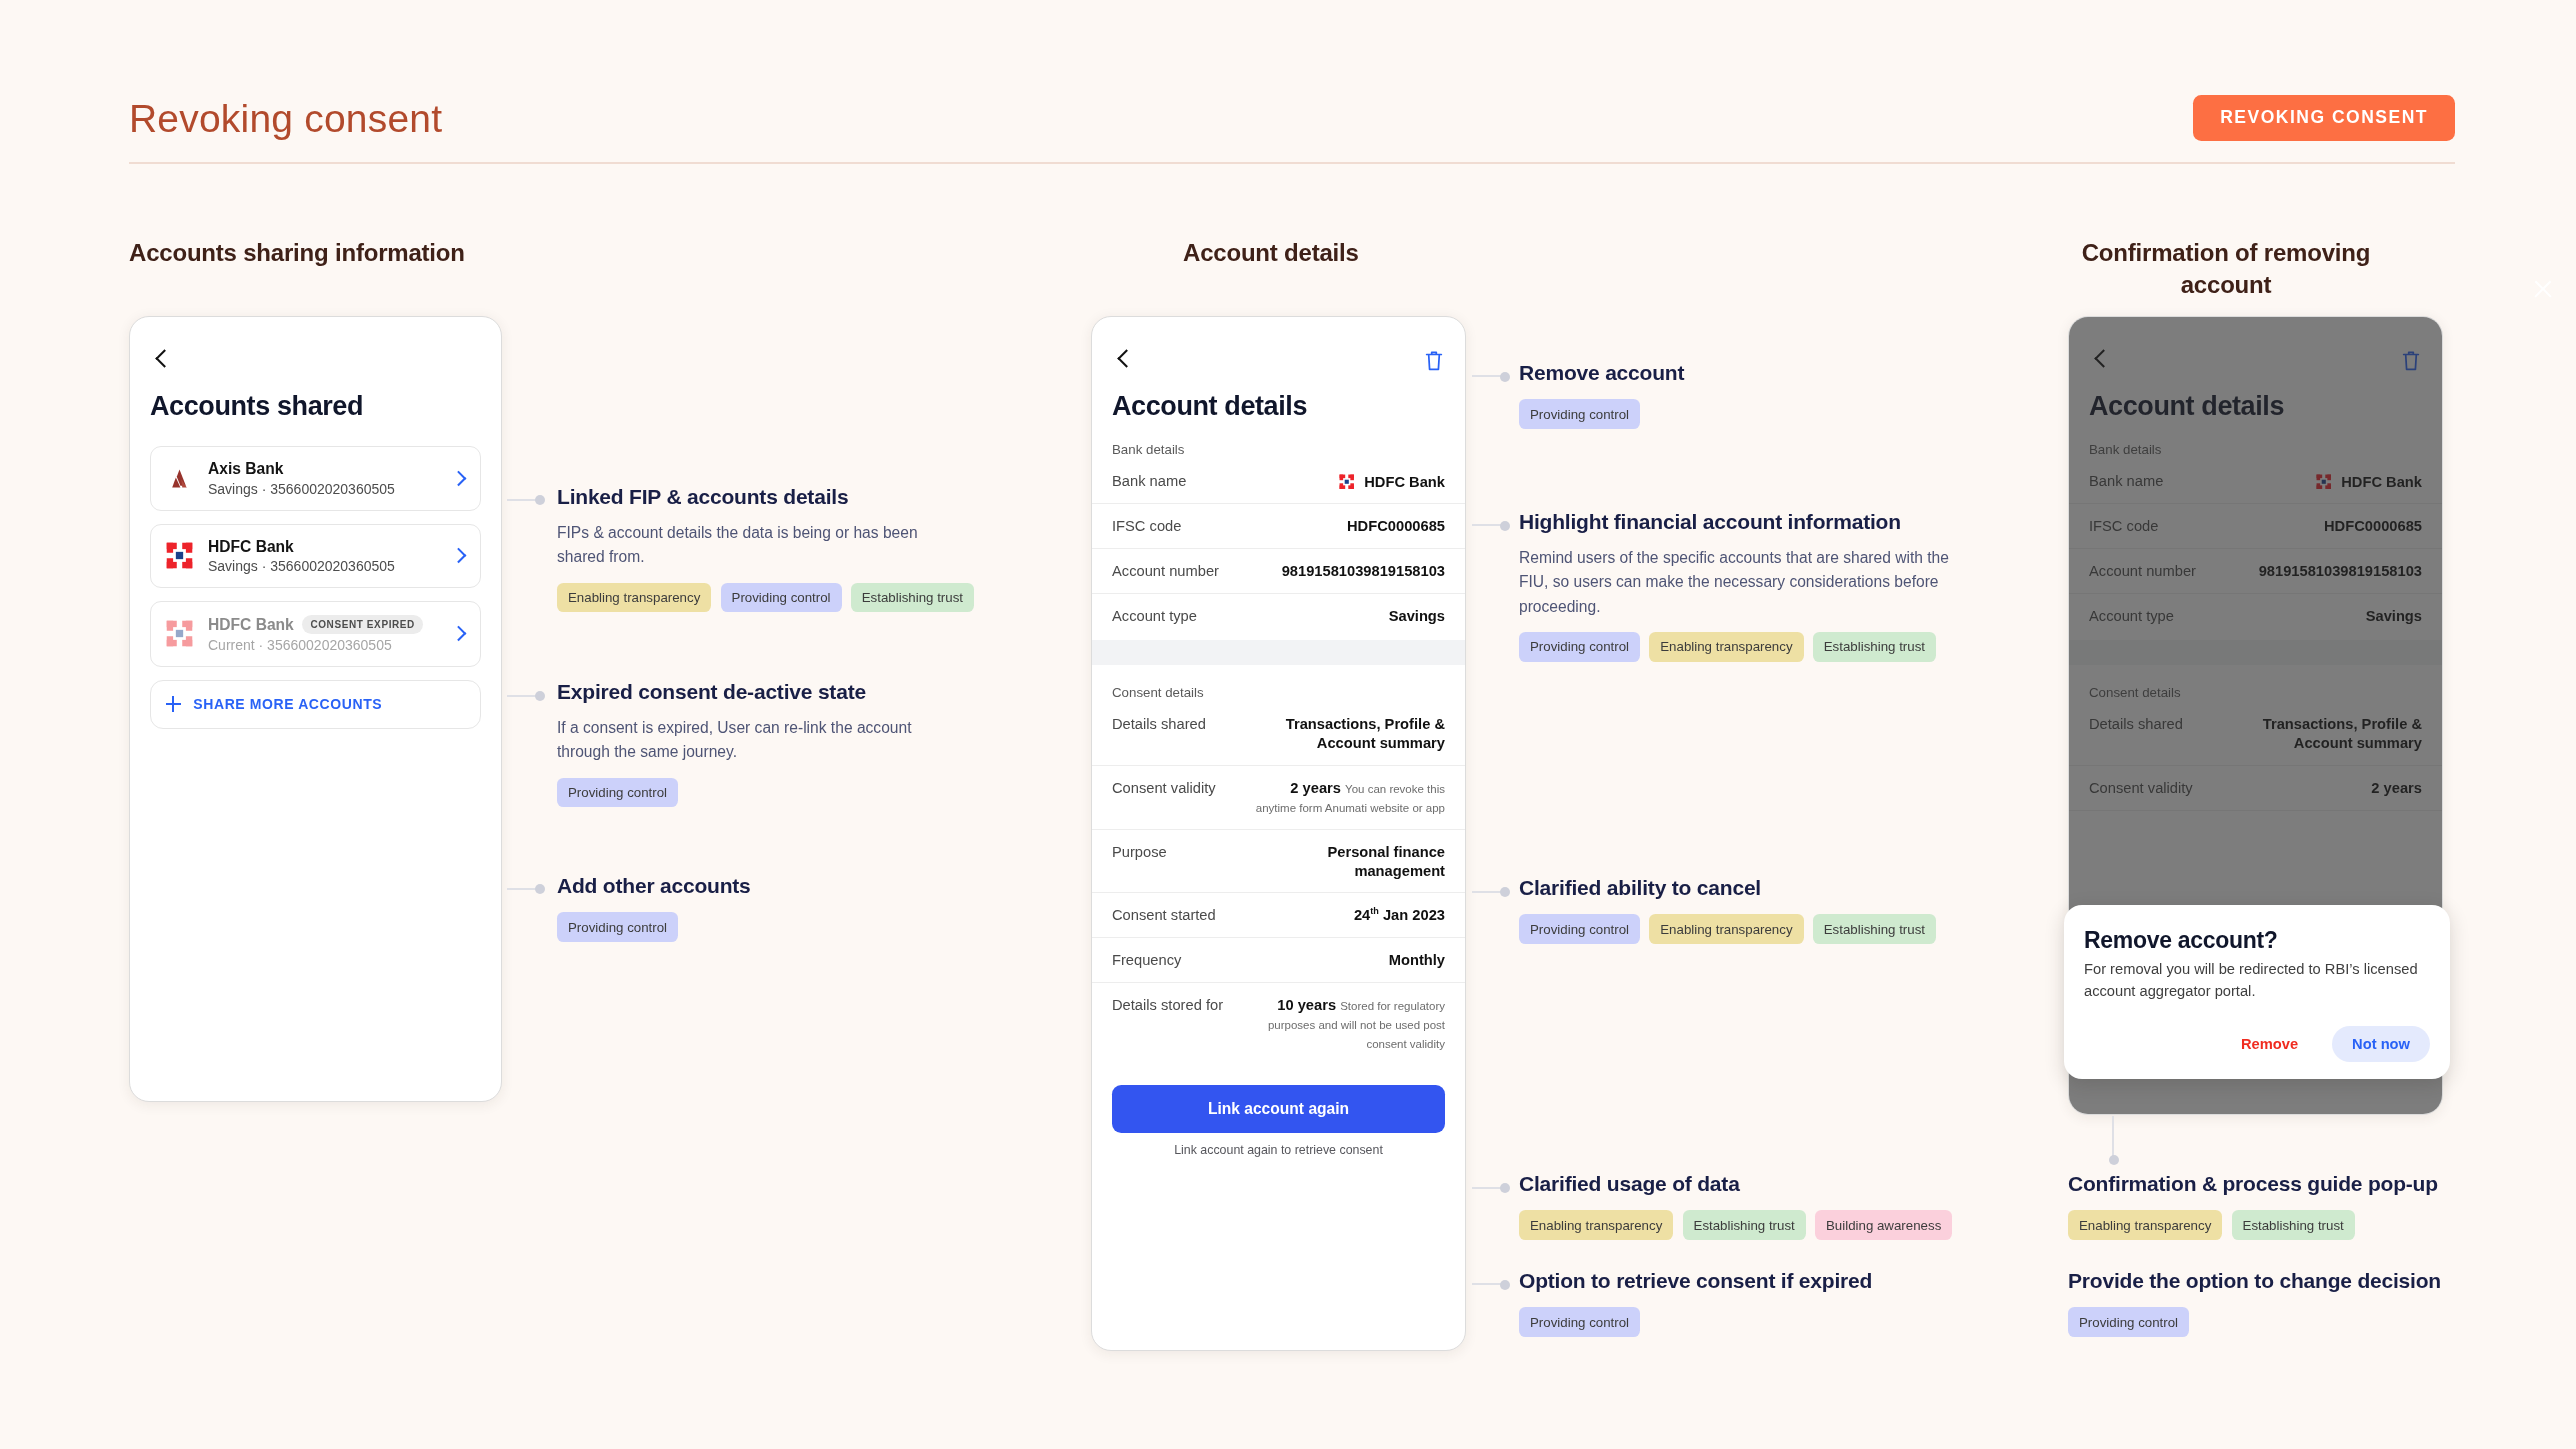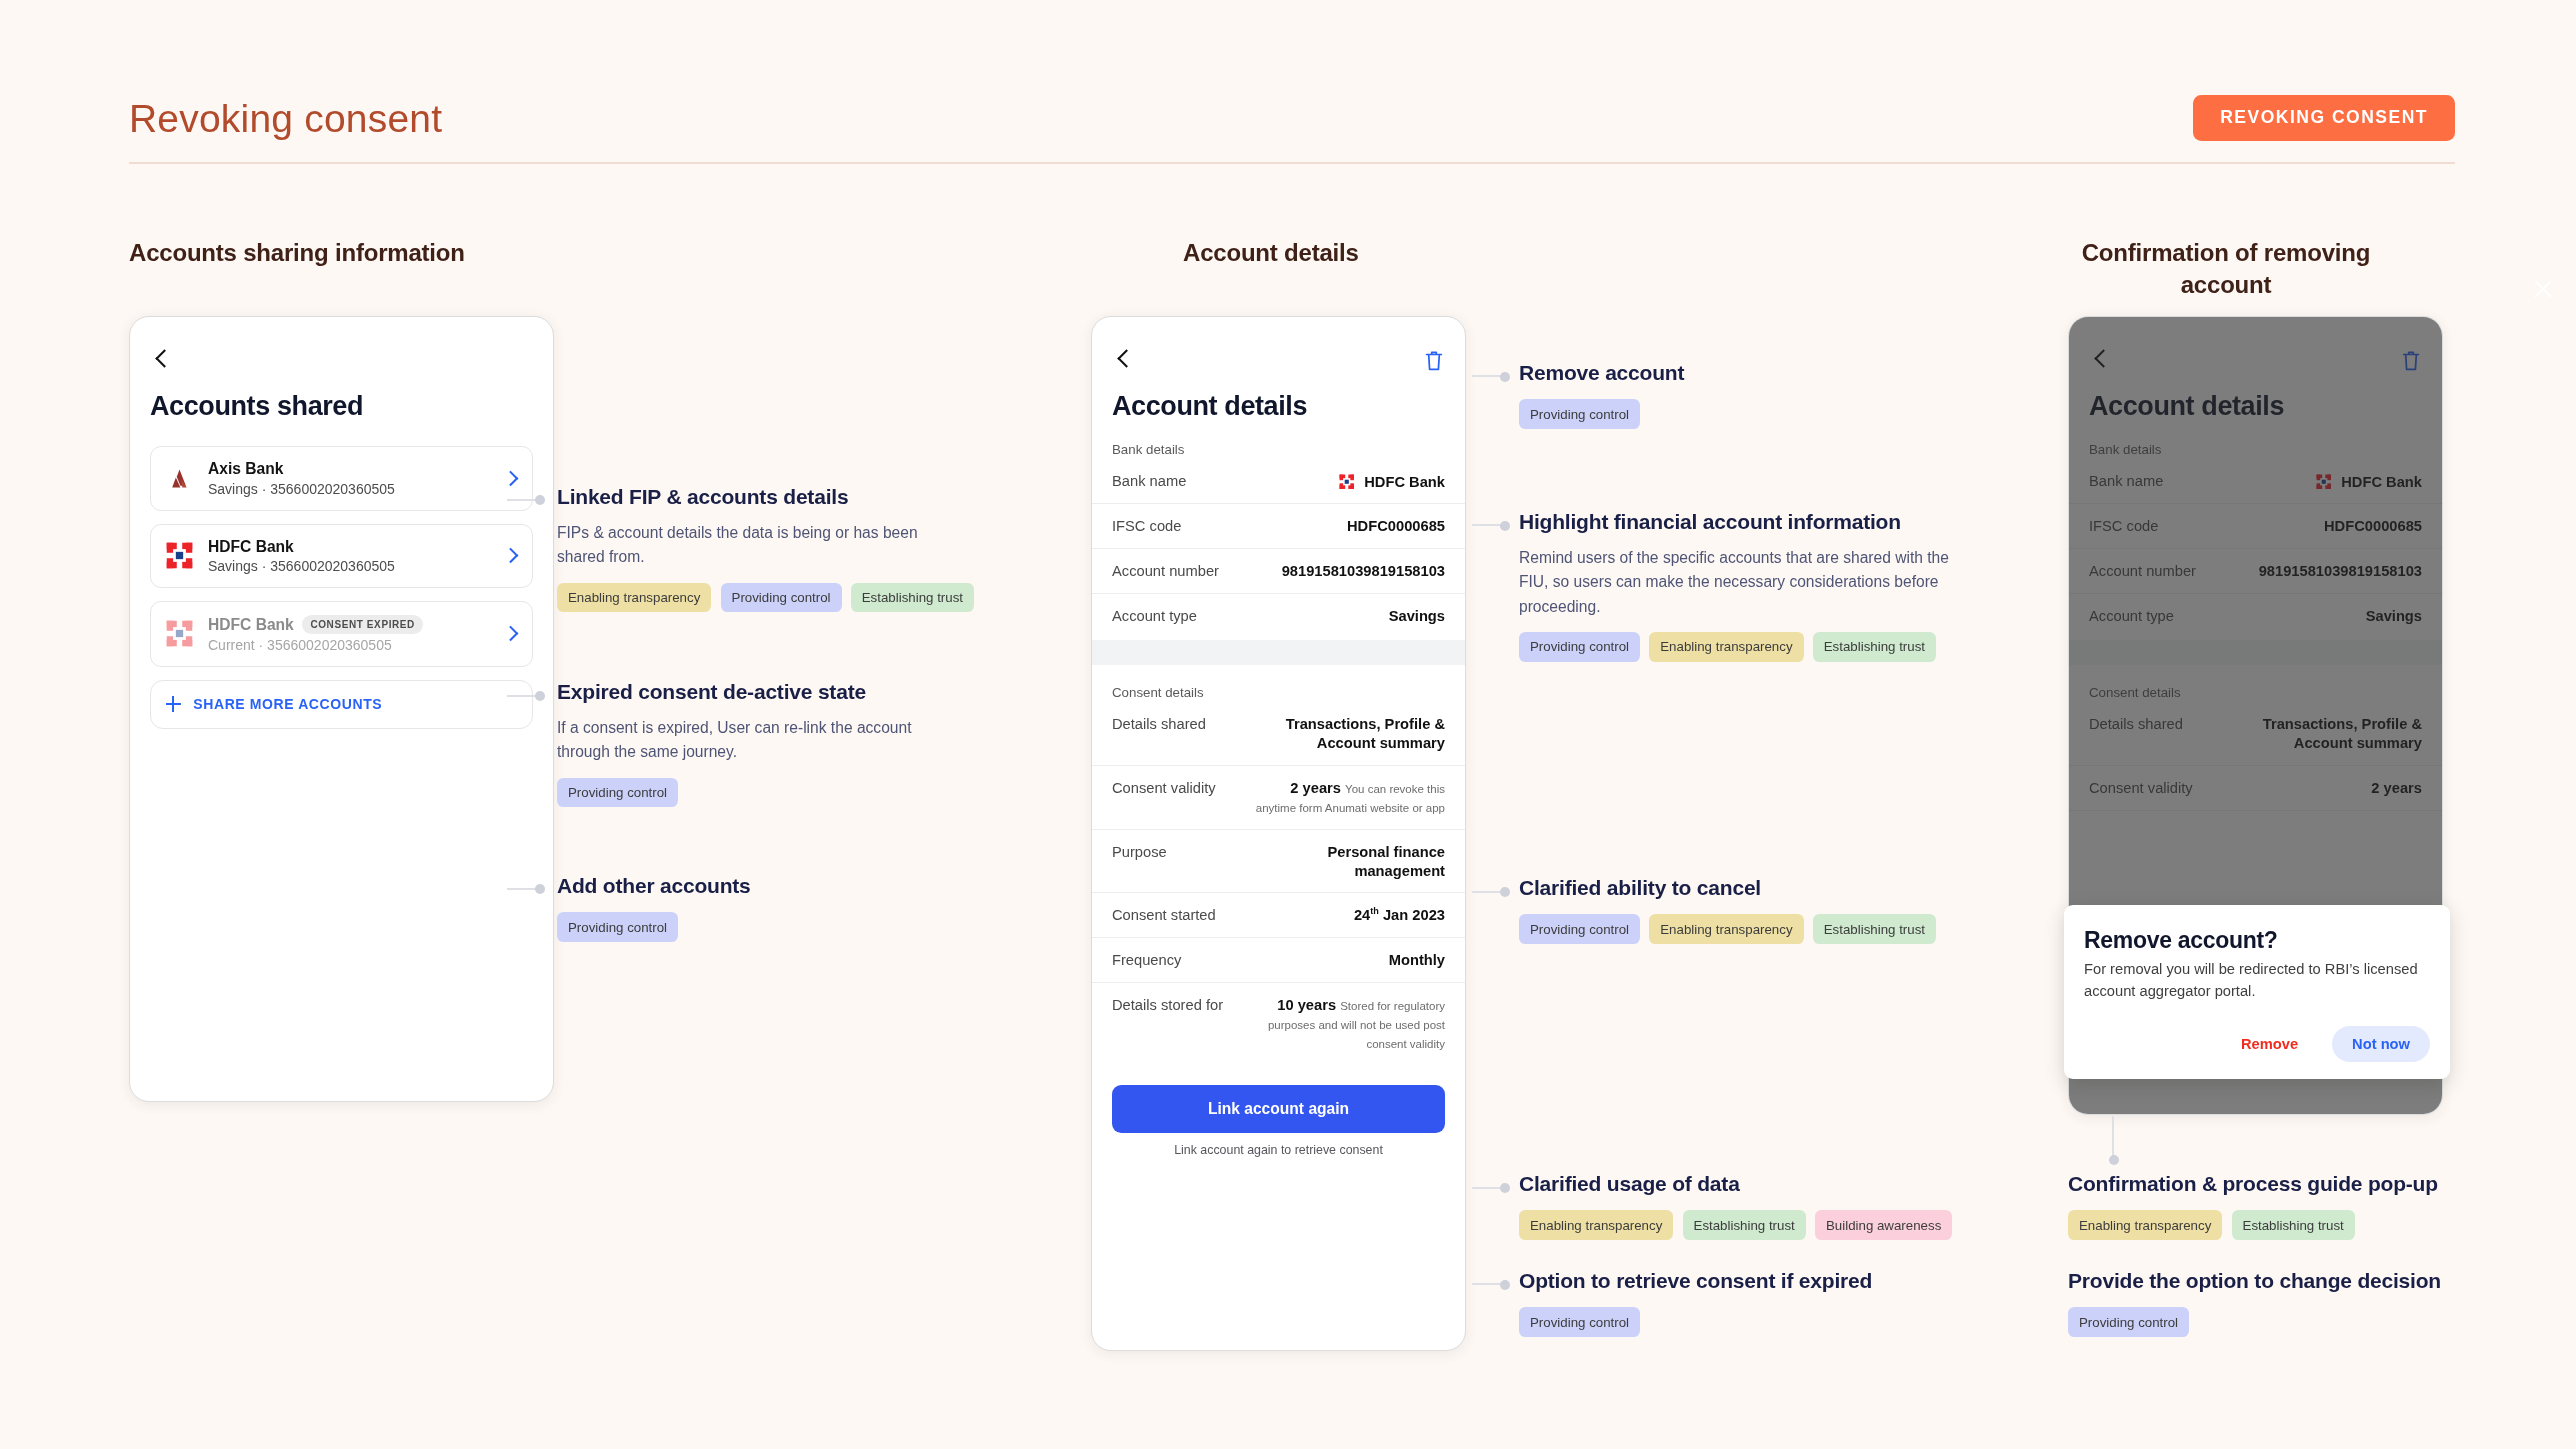--- a/index.html
+++ b/index.html
@@ -37,21 +37,21 @@
   #col-head-1 { left: 1183px; top: 237px; }
   #col-head-2 { left: 2064px; top: 237px; width: 324px; text-align: center; }
 
   
   .phone {
     position: absolute; background: #ffffff;
     border: 0.9px solid #dcdcdc; border-radius: 20px;
     box-shadow: 0 2.8px 13px rgba(60,40,30,0.075);
     overflow: hidden;
   }
-  #phone-left   { left: 129px;  top: 316px; width: 425px; height: 786px; }
+  #phone-left   { left: 129px;  top: 316px; width: 373px; height: 786px; }
   #phone-center { left: 1091px; top: 316px; width: 375px; height: 1035px; }
   #phone-right  { left: 2068px; top: 316px; width: 375px; height: 799px; }
   .ph-topbar {
     display: flex; align-items: center; justify-content: space-between;
     height: 59px; padding: 0 20px; margin-top: 13px;
   }
   .back-chev {
     width: 24px; height: 24px; display: inline-block; position: relative; cursor: pointer;
   }
   .back-chev::before {
@@ -140,21 +140,21 @@
   .dialog-close {
     position: absolute; right: 22px; top: 278px; width: 22px; height: 22px; cursor: pointer; z-index: 4;
   }
   .dialog-close::before, .dialog-close::after {
     content: ""; position: absolute; left: 0; top: 10px; width: 22px; height: 2.4px; background: #fff;
   }
   .dialog-close::before { transform: rotate(45deg); }
   .dialog-close::after  { transform: rotate(-45deg); }
   #dialog {
     position: absolute; left: 2064px; top: 905px; width: 386px;
-    background: #fff; border-radius: 9px; padding: 22px 20px 16.6px 20px;
+    background: #fff; border-radius: 18px; padding: 22px 20px 16.6px 20px;
     box-shadow: 0 5.5px 20px rgba(40,30,25,0.16); z-index: 5;
   }
   .dlg-title { font-size: 23px; font-weight: 700; color: #10162b; letter-spacing: -0.3px; }
   .dlg-body { font-size: 14.7px; color: #3e3e3e; line-height: 1.5; margin-top: 4px; }
   .dlg-actions { display: flex; justify-content: flex-end; align-items: center; gap: 22px; margin-top: 24px; }
   .dlg-remove {
     background: none; border: none; cursor: pointer; font-family: inherit;
     font-size: 14.7px; font-weight: 600; color: #f02c20; padding: 9.2px 12px;
   }
   .dlg-notnow {

